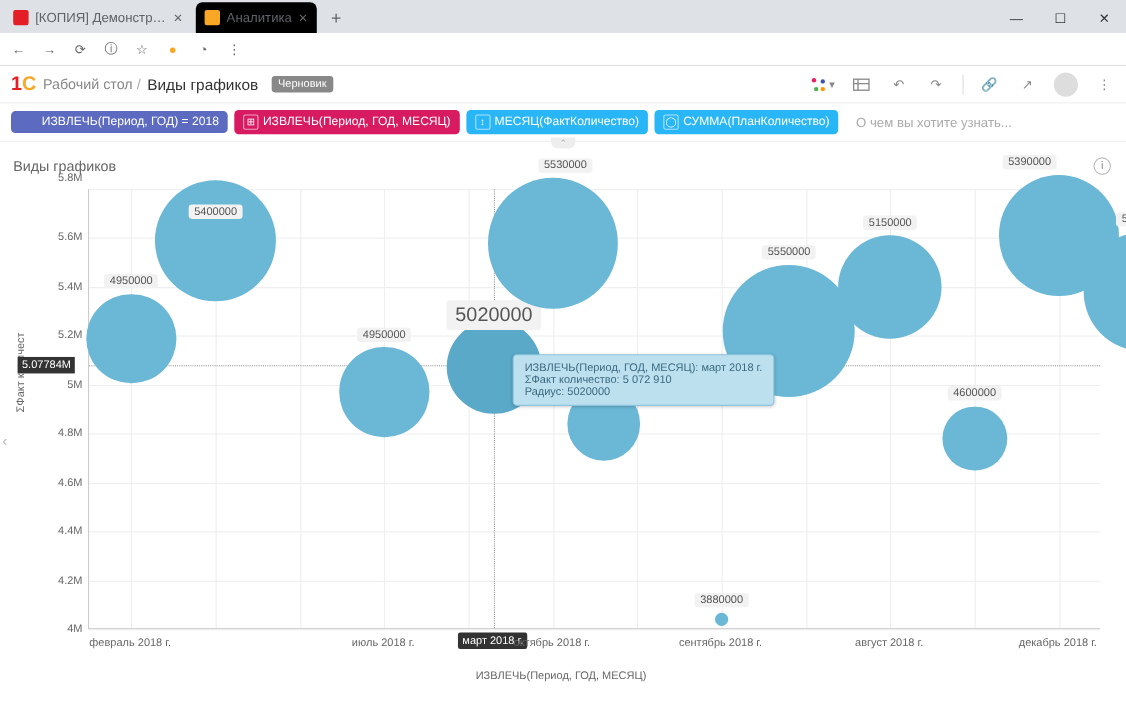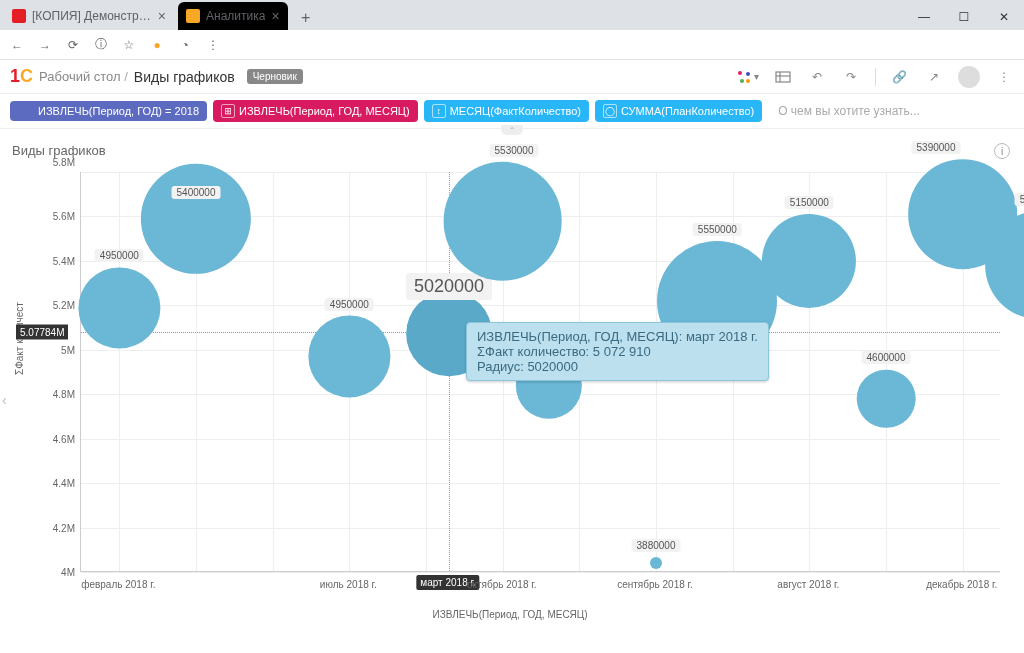--- a/index.html
+++ b/index.html
@@ -60,21 +60,21 @@
   
   .bubble { position: absolute; border-radius: 50%; background: #6ab7d6; transform: translate(-50%, -50%); }
   .bubble.hl { background: #5aa9c9; }
   .bubble-label { position: absolute; background: #f2f2f2; border-radius: 3px; padding: 1px 5px; font-size: 10px; color: #555; transform: translateX(-50%); white-space: nowrap; }
   .bubble-label.big { font-size: 18px; padding: 3px 8px; }
   
   .crosshair-v { position: absolute; top: 0; bottom: 0; border-left: 1px dotted #999; }
   .crosshair-h { position: absolute; left: 0; right: 0; border-top: 1px dotted #999; }
   .cross-lbl { position: absolute; left: 6px; background: #333; color: #fff; font-size: 10px; padding: 2px 4px; transform: translateY(-50%); }
   
-  .tooltip { position: absolute; background: #bde0ef; border: 1px solid #8cc5de; border-radius: 4px; padding: 6px 10px; font-size: 13px; color: #3a6a81; box-shadow: 0 1px 3px rgba(0,0,0,.2); white-space: nowrap; }
+  .tooltip { position: absolute; background: #bde0ef; border: 1px solid #8cc5de; border-radius: 4px; padding: 6px 10px; font-size: 10px; color: #3a6a81; box-shadow: 0 1px 3px rgba(0,0,0,.2); white-space: nowrap; }
   
   .expand-left { position: absolute; left: 2px; top: 52%; color: #bbb; font-size: 14px; }
   .collapse-pill { width: 22px; height: 10px; background: #eee; border-radius: 0 0 6px 6px; margin: -4px auto 0 auto; display: flex; align-items: center; justify-content: center; color: #aaa; font-size: 8px; }
 </style>
 </head>
 <body>
 
 <div class="browser-chrome">
   <div class="tab">
     <div class="tab-favicon" style="background:#e31e24"></div>

